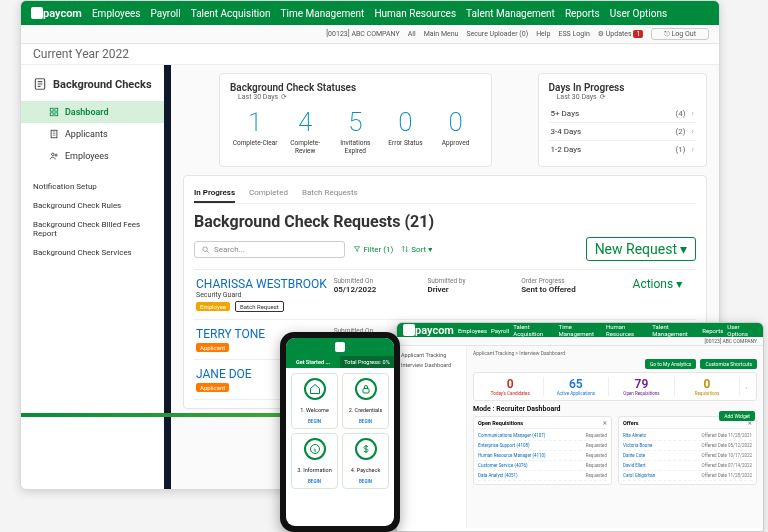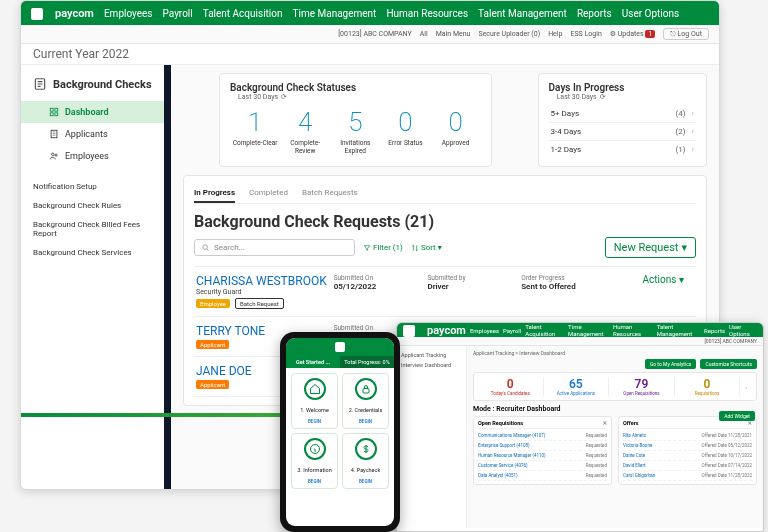--- a/index.html
+++ b/index.html
@@ -33,32 +33,32 @@
   .topnav {
     background: #008a3e;
     color: #fff;
     display: flex;
     align-items: center;
     gap: 10px;
     padding: 4px 10px;
     font-size: 10px;
     height: 24px;
   }
-  .topnav .logo { display:flex; align-items:flex-end; gap:12px; font-weight:600; font-size:11px;}
+  .topnav .logo { display:flex; align-items:flex-start; gap:0; font-weight:600; font-size:11px;}
   .topnav .logo-icon{width:12px;height:12px;background:#fff;border-radius:2px;display:inline-block;}
   .topnav .nav-item { cursor:pointer; }
   .utilbar {
     display:flex; justify-content:flex-end; align-items:center;
     gap:8px; font-size:7px; color:#555;
     padding:3px 10px; border-bottom:1px solid #e5e5e5;
     background:#fafafa;
   }
   .utilbar span{cursor:pointer;}
   .utilbar .update-badge{background:#c62828;color:#fff;padding:0 3px;border-radius:2px;}
-  .utilbar .logout{border:1px solid #ccc;border-radius:3px;padding:1px 6px;}
+  .utilbar .logout{border:1px solid #ccc;border-radius:3px;padding:1px 12px;}
   .yearbar{font-size:12px;color:#666;padding:3px 12px;border-bottom:1px solid #eee;}
   
   .body { display:flex; height: calc(100% - 52px); }
   .sidebar { width:150px; border-right:7px solid #0f172a; padding:8px 0; }
   .sidebar h3{display:flex;align-items:center;gap:6px;font-size:11px;padding:4px 12px 10px;}
   .sidebar h3 svg{width:14px;height:14px;stroke:#555;}
   .sidebar .side-item{padding:6px 12px 6px 28px;font-size:9px;cursor:pointer;display:flex;align-items:center;gap:6px;}
   .sidebar .side-item.active{background:#d7f0dc;color:#008a3e;font-weight:600;}
   .sidebar .side-item svg{width:10px;height:10px;stroke:#333;flex-shrink:0;}
   .sidebar .side-item.active svg{stroke:#008a3e;}
@@ -83,32 +83,32 @@
   .panel{background:#fff;border:1px solid #e5e5e5;border-radius:4px;padding:8px 10px;}
   .tabs{display:flex;gap:14px;font-size:8px;border-bottom:1px solid #eee;margin-bottom:8px;}
   .tabs .tab{padding:4px 0;color:#888;cursor:pointer;}
   .tabs .tab.active{color:#111;font-weight:600;border-bottom:2px solid #333;}
   .panel h3{font-size:16px;font-weight:700;margin-bottom:6px;}
   .panel-toolbar{display:flex;align-items:center;gap:8px;margin-bottom:8px;}
   .search-box{flex:1;display:flex;align-items:center;border:1px solid #ccc;border-radius:3px;padding:3px 6px;font-size:8px;color:#888;}
   .search-box svg{width:9px;height:9px;stroke:#888;margin-right:4px;}
   .tool-link{color:#008a3e;font-size:8px;cursor:pointer;display:flex;align-items:center;gap:2px;}
   .tool-link svg{width:8px;height:8px;stroke:#008a3e;}
-  .btn-outline{border:1px solid #008a3e;color:#008a3e;background:#fff;border-radius:3px;padding:3px 8px;font-size:11px;cursor:pointer;display:flex;align-items:center;gap:3px;text-align:right;}
+  .btn-outline{border:1px solid #008a3e;color:#008a3e;background:#fff;border-radius:3px;padding:3px 8px;font-size:14px;cursor:pointer;display:flex;align-items:center;gap:3px;text-align:right;}
   .req-row{display:grid;grid-template-columns:1.5fr 1fr 1fr 1.2fr .7fr;gap:6px;border-top:1px solid #eee;padding:7px 2px;font-size:8px;}
   .req-row:last-child{border-bottom:1px solid #eee;}
   .req-row .nm{color:#0b6dbf;font-weight:400;font-size:12px;text-transform:uppercase;cursor:pointer;}
   .req-row .role{font-size:7px;color:#444;}
   .badge{display:inline-block;font-size:6px;padding:1px 4px;border-radius:2px;color:#fff;margin-top:2px;margin-right:3px;}
   .b-emp{background:#f0a500;}
   .b-app{background:#ff7a00;}
   .b-batch{background:#fff;border:1px solid #333;color:#333;}
   .lbl-s{font-size:6.5px;color:#777;}
   .val-s{font-size:8px;color:#222;font-weight:600;}
-  .actions{color:#008a3e;font-size:10px;cursor:pointer;text-align:center;}
+  .actions{color:#008a3e;font-size:12px;cursor:pointer;text-align:left;}
 
   
   .laptop {
     position:absolute; right:4px; bottom:0;
     width:368px; height:210px;
     background:#fff; border:1px solid #ccc; border-radius:6px 6px 0 0;
     box-shadow:-3px 3px 12px rgba(0,0,0,.25);
     font-size:6px; overflow:hidden;
   }
   .laptop .topnav{height:14px;font-size:6px;gap:4px;padding:2px 6px;}

